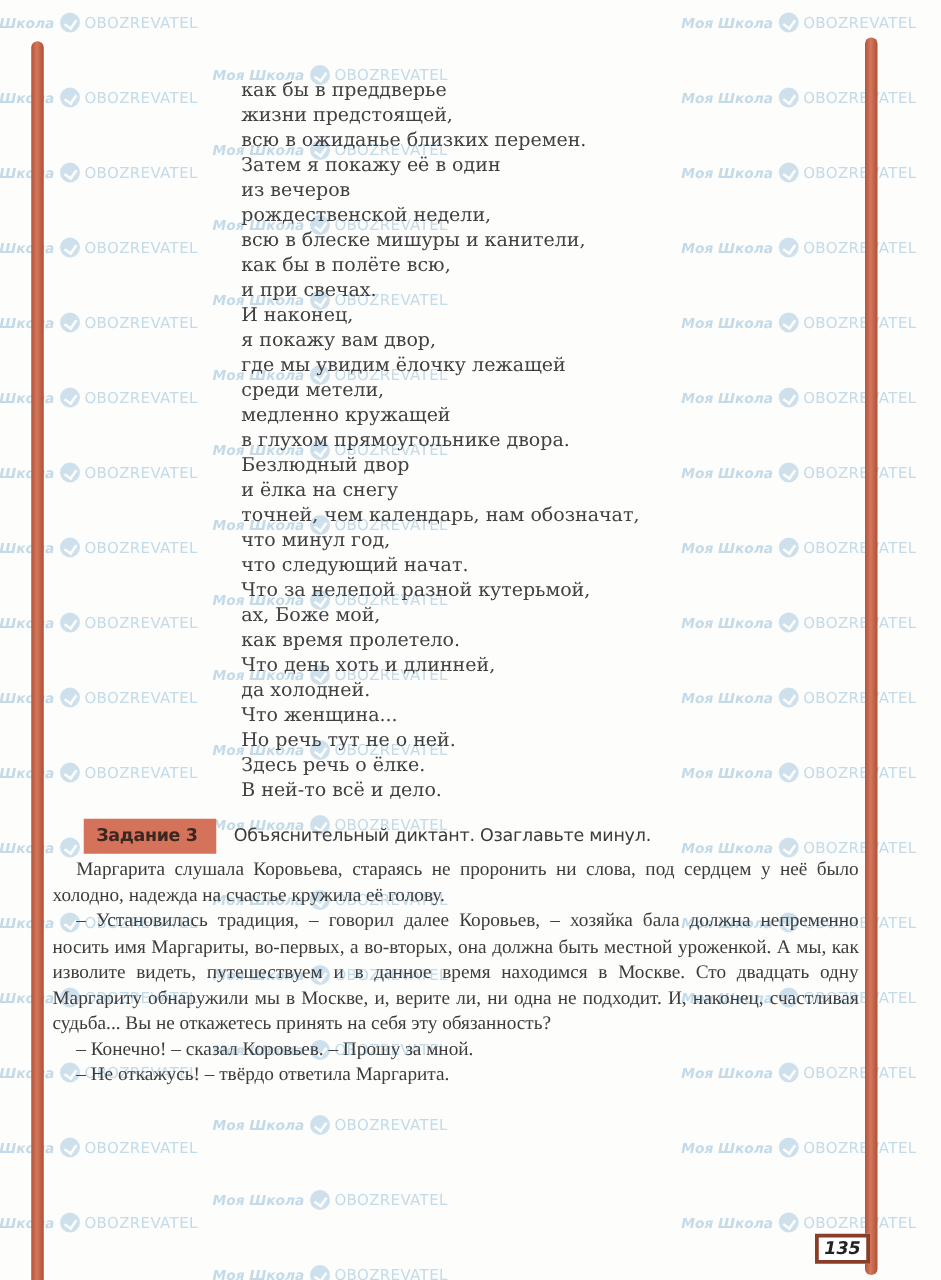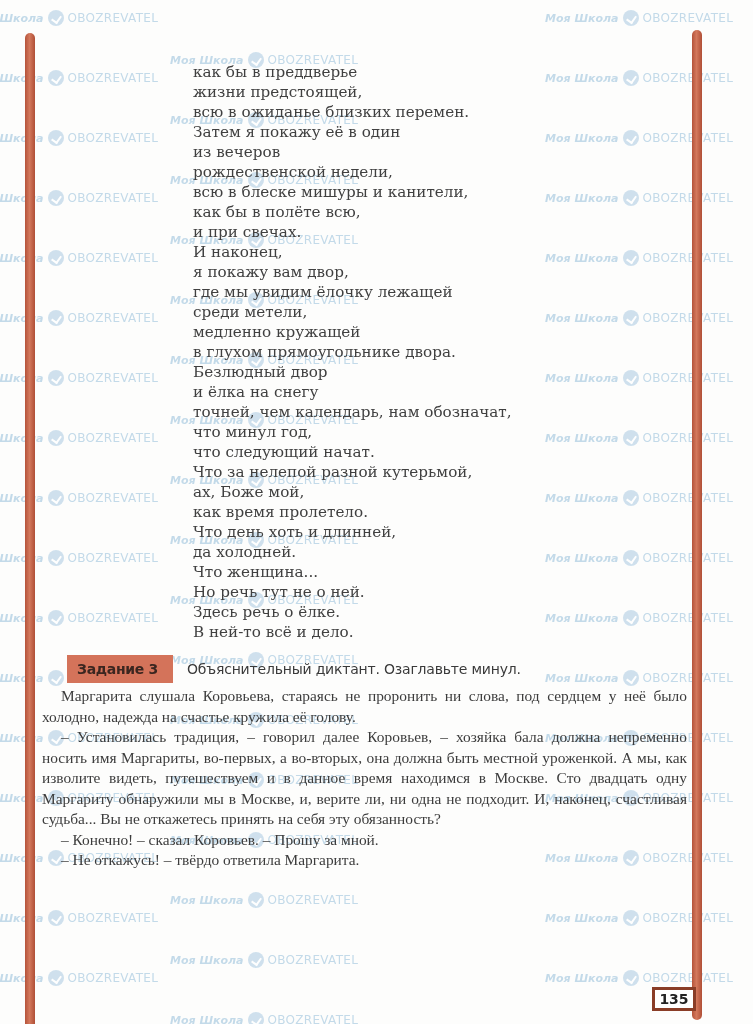--- a/index.html
+++ b/index.html
@@ -39,21 +39,21 @@
   .prose {
     position: absolute; left: 42px; top: 686px; width: 645px;
     font-size: 15.4px; line-height: 20.5px; color: #3c3c3c;
     font-family: "Liberation Serif", "DejaVu Serif", serif;
   }
   .prose p { margin: 0; text-indent: 19px; text-align: justify; text-align-last: left; }
   .page-num {
     position: absolute; left: 652px; top: 987px; width: 44px; height: 24px;
     border: 3px solid #8a3d27; background: #ffffff; box-sizing: border-box;
     font-family: "DejaVu Sans", "Liberation Sans", sans-serif;
-    font-weight: bold; font-size: 14px; color: #222; text-align: center; line-height: 18px;
+    font-weight: bold; font-size: 14px; color: #222; text-align: center; line-height: 18px; font-style: italic;
   }
   .wm {
     position: absolute; display: flex; align-items: center; gap: 4px;
     color: #b9d4e6; font-family: "DejaVu Sans", "Liberation Sans", sans-serif;
     font-size: 11px; pointer-events: none; opacity: 0.85;
   }
   .wm .school { font-style: italic; font-weight: bold; font-size: 11px; }
   .wm .circ {
     width: 16px; height: 16px; border-radius: 50%; background: #c7dceb;
     display: inline-block; position: relative;

